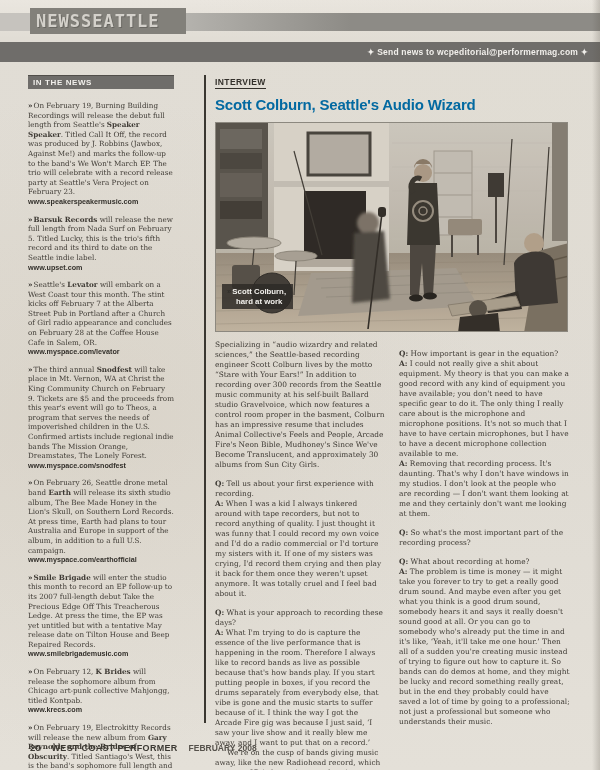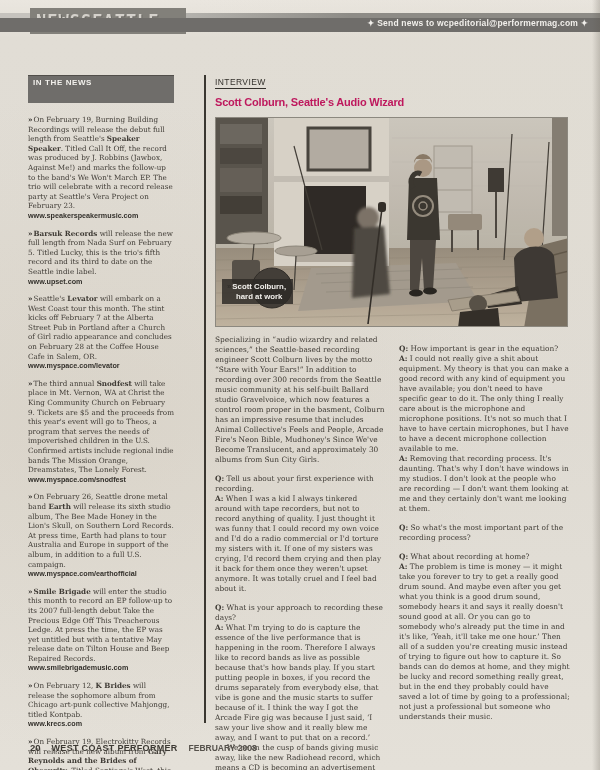--- a/index.html
+++ b/index.html
@@ -17,45 +17,45 @@
   .edge-shadow{position:absolute;right:0;top:0;width:8px;height:770px;
     background:linear-gradient(270deg,rgba(90,84,74,0.25),transparent);pointer-events:none}
   
   .mast-left{position:absolute;left:0;top:13px;width:30px;height:18px;background:#c6c3be}
   .mast-box{position:absolute;left:30px;top:8px;width:156px;height:26px;background:#82807a;
     display:flex;align-items:center;padding-left:6px}
   .mast-title{font-family:"DejaVu Sans Mono",monospace;font-weight:bold;font-size:17px;
     letter-spacing:1px;color:#d4d1cb;text-shadow:1px 1px 0 #696762}
   .mast-right{position:absolute;left:186px;top:13px;width:414px;height:18px;
     background:linear-gradient(90deg,#b4b2ad 0%,#8d8b86 40%,#8d8b86 100%)}
-  .sendbar{position:absolute;left:0;top:18px;width:600px;height:14px;background:#6f6d6a;
-    display:flex;align-items:flex-start;justify-content:flex-end;padding-right:12px}
+  .sendbar{position:absolute;left:0;top:42px;width:600px;height:20px;background:#6f6d6a;
+    display:flex;align-items:center;justify-content:flex-end;padding-right:12px}
   .send-text{font-family:"Liberation Sans",sans-serif;font-weight:bold;font-size:8.5px;
     color:#f1efeb;letter-spacing:0.2px}
   
   .news-col{position:absolute;left:28px;top:75px;width:146px}
   .news-header{background:#6f6d6a;color:#f2f0ec;font-family:"Liberation Sans",sans-serif;
-    font-weight:bold;font-size:8px;letter-spacing:0.6px;padding:2px 4px 16px 5px;
+    font-weight:bold;font-size:8px;letter-spacing:0.6px;padding:2px 4px 2px 5px;
     border-top:1px solid #514e4a;margin-bottom:12px}
   .news-item{margin-bottom:8px}
   .news-text{font-size:7.2px;line-height:9.6px;color:#3e3a34}
   .arrow{font-weight:bold;margin-right:1px;color:#33302b}
   .news-url{font-family:"Liberation Sans",sans-serif;font-weight:bold;font-size:7.2px;
     line-height:9.6px;color:#33302b}
   .b{font-weight:bold}
   .i{}
   
   .divider{position:absolute;left:204px;top:75px;width:1.5px;height:648px;background:#3a3731}
   
   .main-col{position:absolute;left:215px;top:70px;width:355px}
-  .kicker{display:inline-block;font-family:"Liberation Sans",sans-serif;font-weight:normal;
+  .kicker{display:inline-block;font-family:"Liberation Sans",sans-serif;font-weight:bold;
     font-size:8.5px;color:#33302b;letter-spacing:0.4px;border-bottom:1px solid #33302b;
     padding-bottom:1px;margin-bottom:7px}
-  .title{font-family:"Liberation Sans",sans-serif;font-weight:bold;font-size:11px;
-    color:#be185d;letter-spacing:-0.2px;margin-bottom:9px}
+  .title{font-family:"Liberation Sans",sans-serif;font-weight:bold;font-size:15px;
+    color:#0369a1;letter-spacing:-0.2px;margin-bottom:9px}
   .photo{position:relative;width:353px;height:210px;border:1px solid #8c887f;
     background:#c9c4bb;overflow:hidden}
   .caption{position:absolute;left:6px;bottom:22px;background:rgba(45,42,38,0.84);
     color:#f3f1ed;font-family:"Liberation Sans",sans-serif;font-weight:bold;font-size:7.8px;
     line-height:9.5px;padding:3px 7px 3px 5px}
   .cap2{padding-left:9px}
   .iv-cols{display:flex;gap:13px;margin-top:8px}
   .iv-col{width:171px}
   .iv-para{font-size:7.4px;line-height:10px;color:#3e3a34}
   .iv-para.gap{margin-top:9px}

